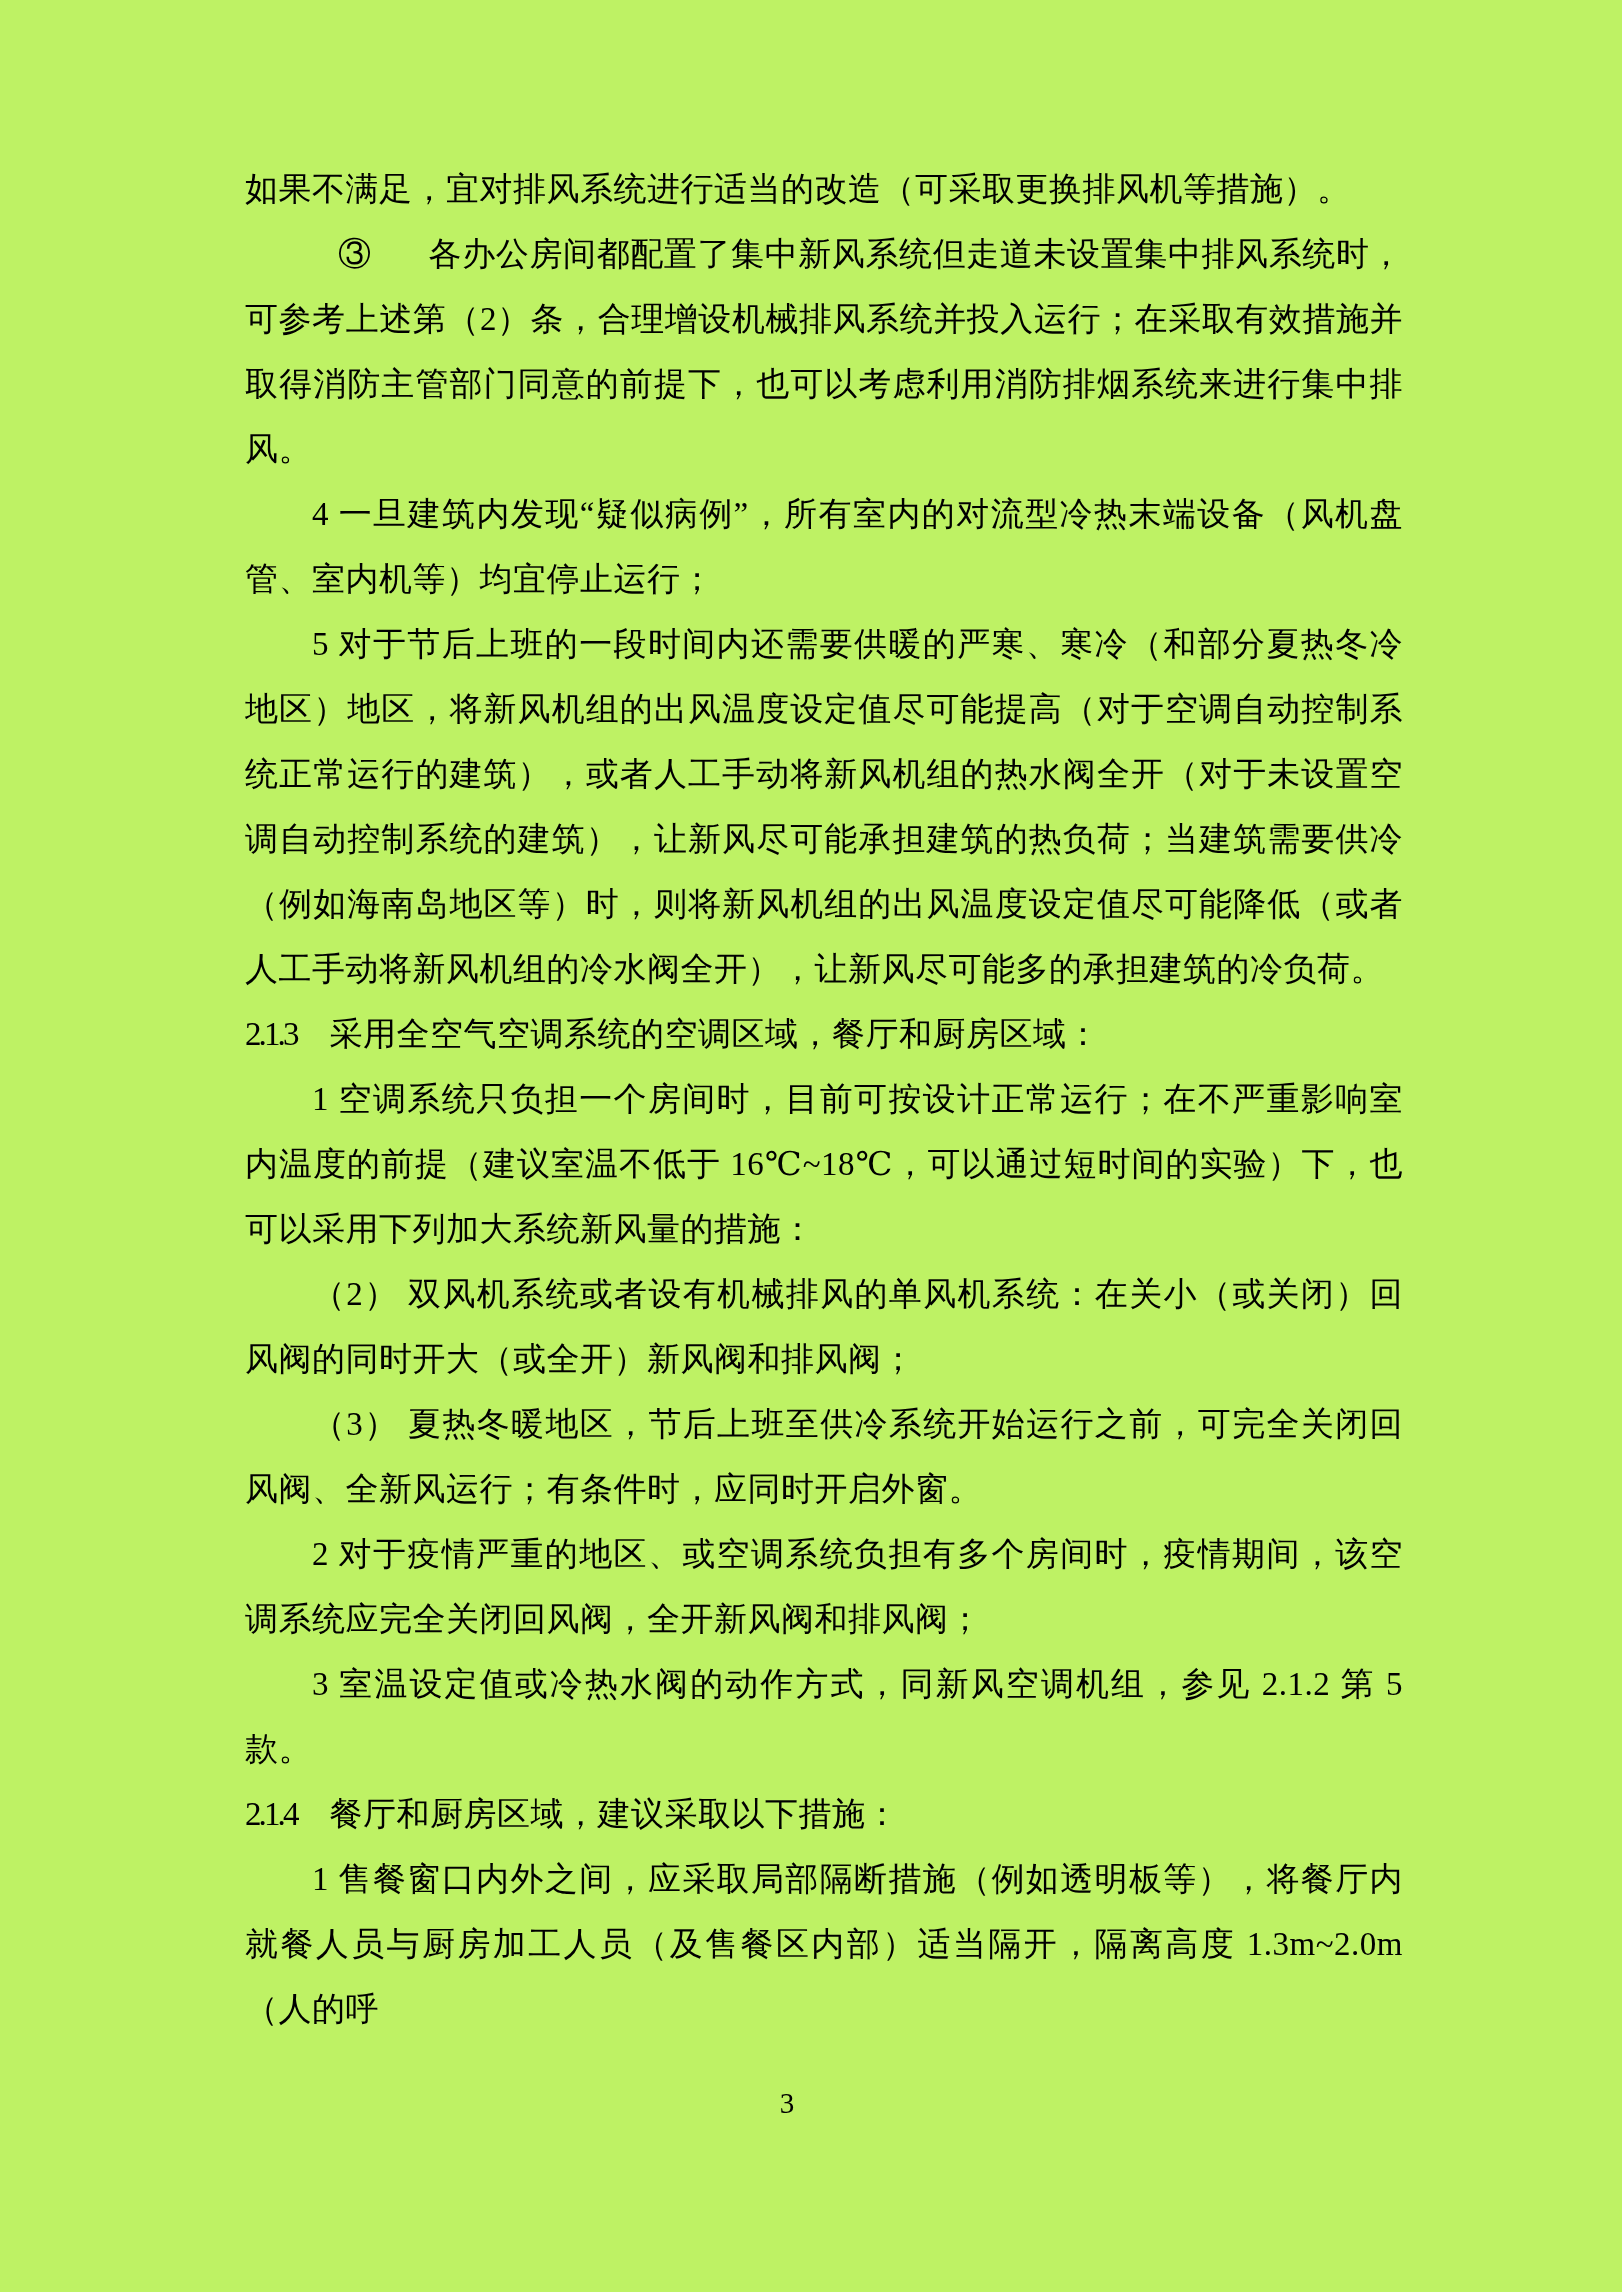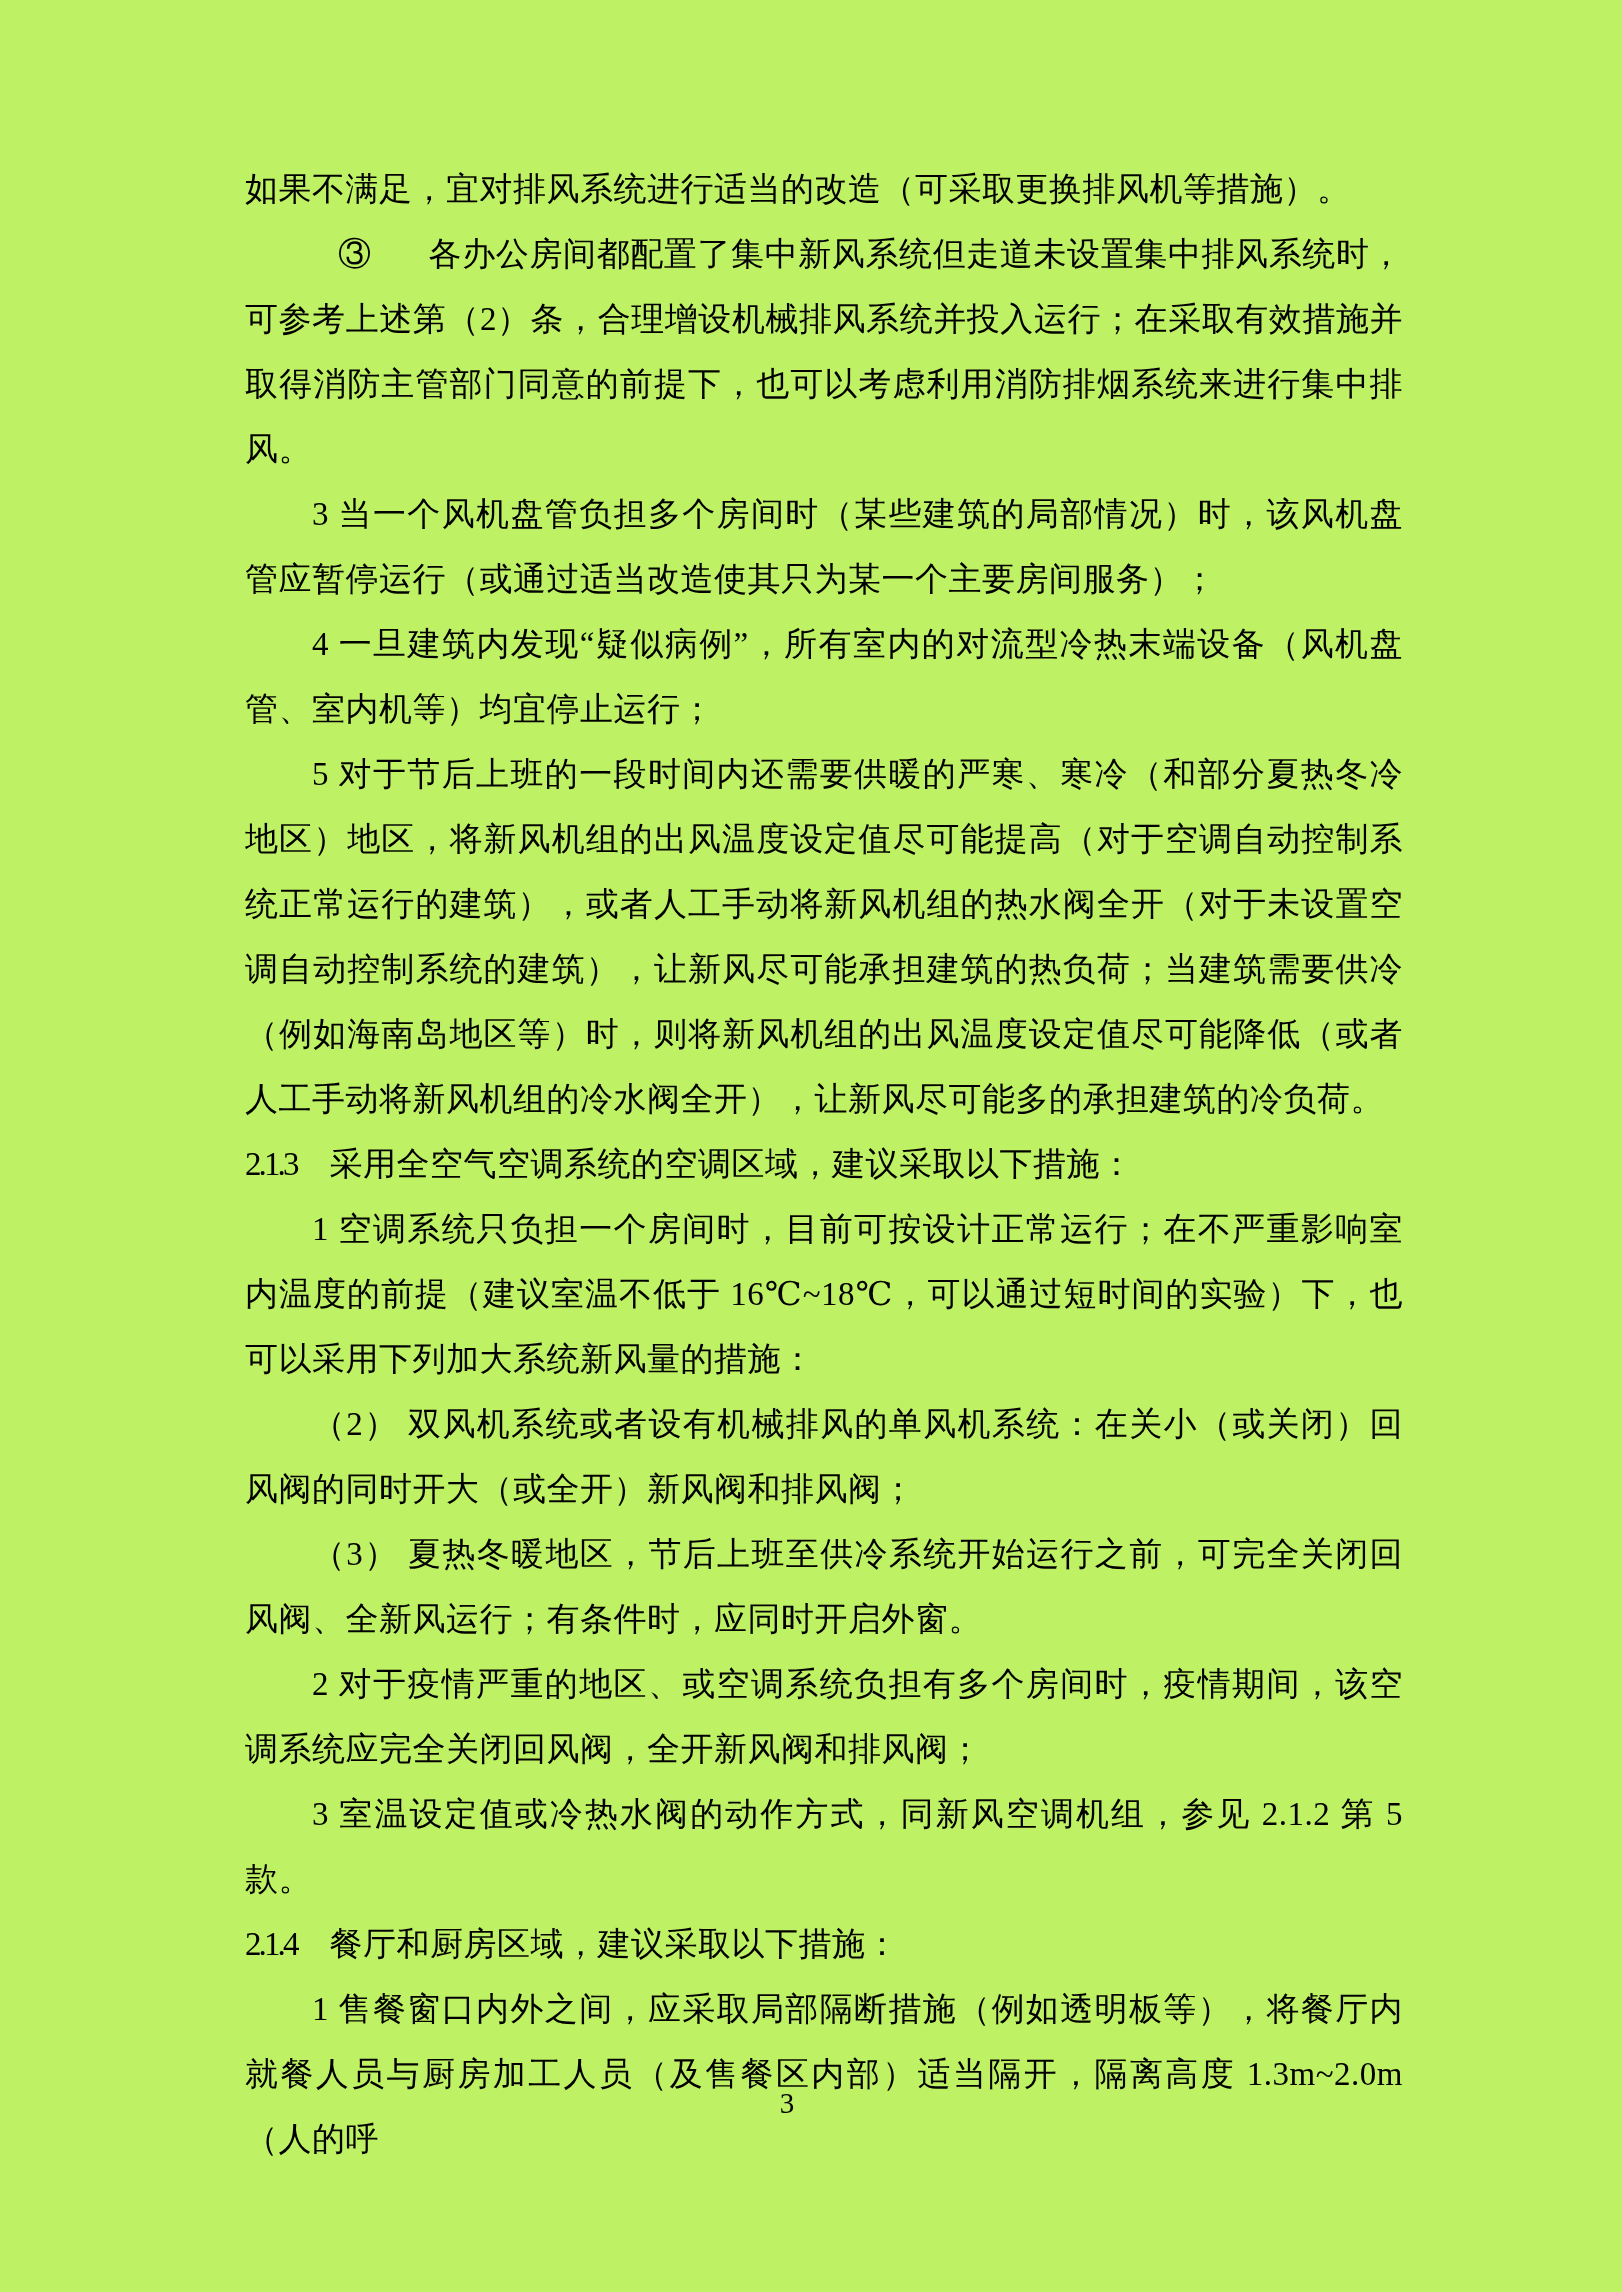--- a/index.html
+++ b/index.html
@@ -46,27 +46,26 @@
 </head>
 <body>
 
 <div class="page">
   <div class="textblock">
 
     <p class="plain">如果不满足，宜对排风系统进行适当的改造（可采取更换排风机等措施）。</p>
 
     <p class="circ"><span class="cmark">③</span><span>各办公房间都配置了集中新风系统但走道未设置集中排风系统时，可参考上述第（2）条，合理增设机械排风系统并投入运行；在采取有效措施并取得消防主管部门同意的前提下，也可以考虑利用消防排烟系统来进行集中排风。</span></p>
 
-    <p class="item">3 当一个风机盘管负担多个房间时（某些建筑的局部情况）时，该风机盘管应暂停运行（或通过适当改造使其只为某一个主要房间服务）；</p>
 
     <p class="item">4 一旦建筑内发现“疑似病例”，所有室内的对流型冷热末端设备（风机盘管、室内机等）均宜停止运行；</p>
 
     <p class="item">5 对于节后上班的一段时间内还需要供暖的严寒、寒冷（和部分夏热冬冷地区）地区，将新风机组的出风温度设定值尽可能提高（对于空调自动控制系统正常运行的建筑），或者人工手动将新风机组的热水阀全开（对于未设置空调自动控制系统的建筑），让新风尽可能承担建筑的热负荷；当建筑需要供冷（例如海南岛地区等）时，则将新风机组的出风温度设定值尽可能降低（或者人工手动将新风机组的冷水阀全开），让新风尽可能多的承担建筑的冷负荷。</p>
 
-    <p class="heading"><span class="hnum">2.1.3</span><span>采用全空气空调系统的空调区域，建议采取以下措施：</span></p>
+    <p class="heading"><span class="hnum">2.1.3</span><span>采用全空气空调系统的空调区域，餐厅和厨房区域：</span></p>
 
     <p class="item">1 空调系统只负担一个房间时，目前可按设计正常运行；在不严重影响室内温度的前提（建议室温不低于 16℃~18℃，可以通过短时间的实验）下，也可以采用下列加大系统新风量的措施：</p>
 
 
     <p class="item">（2） 双风机系统或者设有机械排风的单风机系统：在关小（或关闭）回风阀的同时开大（或全开）新风阀和排风阀；</p>
 
     <p class="item">（3） 夏热冬暖地区，节后上班至供冷系统开始运行之前，可完全关闭回风阀、全新风运行；有条件时，应同时开启外窗。</p>
 
     <p class="item">2 对于疫情严重的地区、或空调系统负担有多个房间时，疫情期间，该空调系统应完全关闭回风阀，全开新风阀和排风阀；</p>
 

